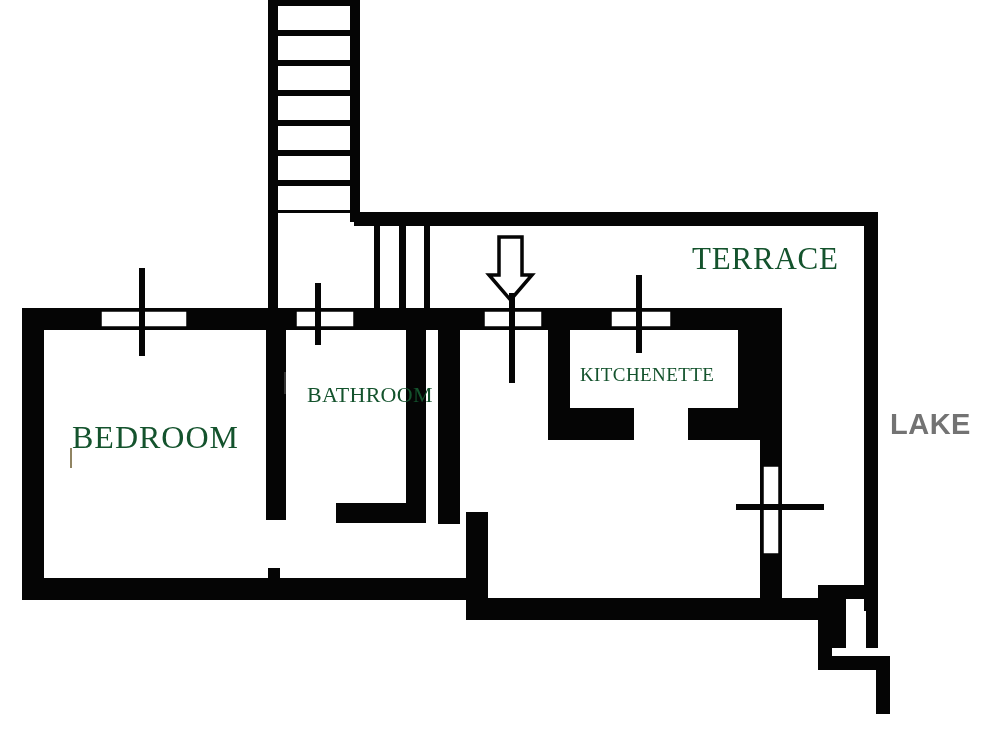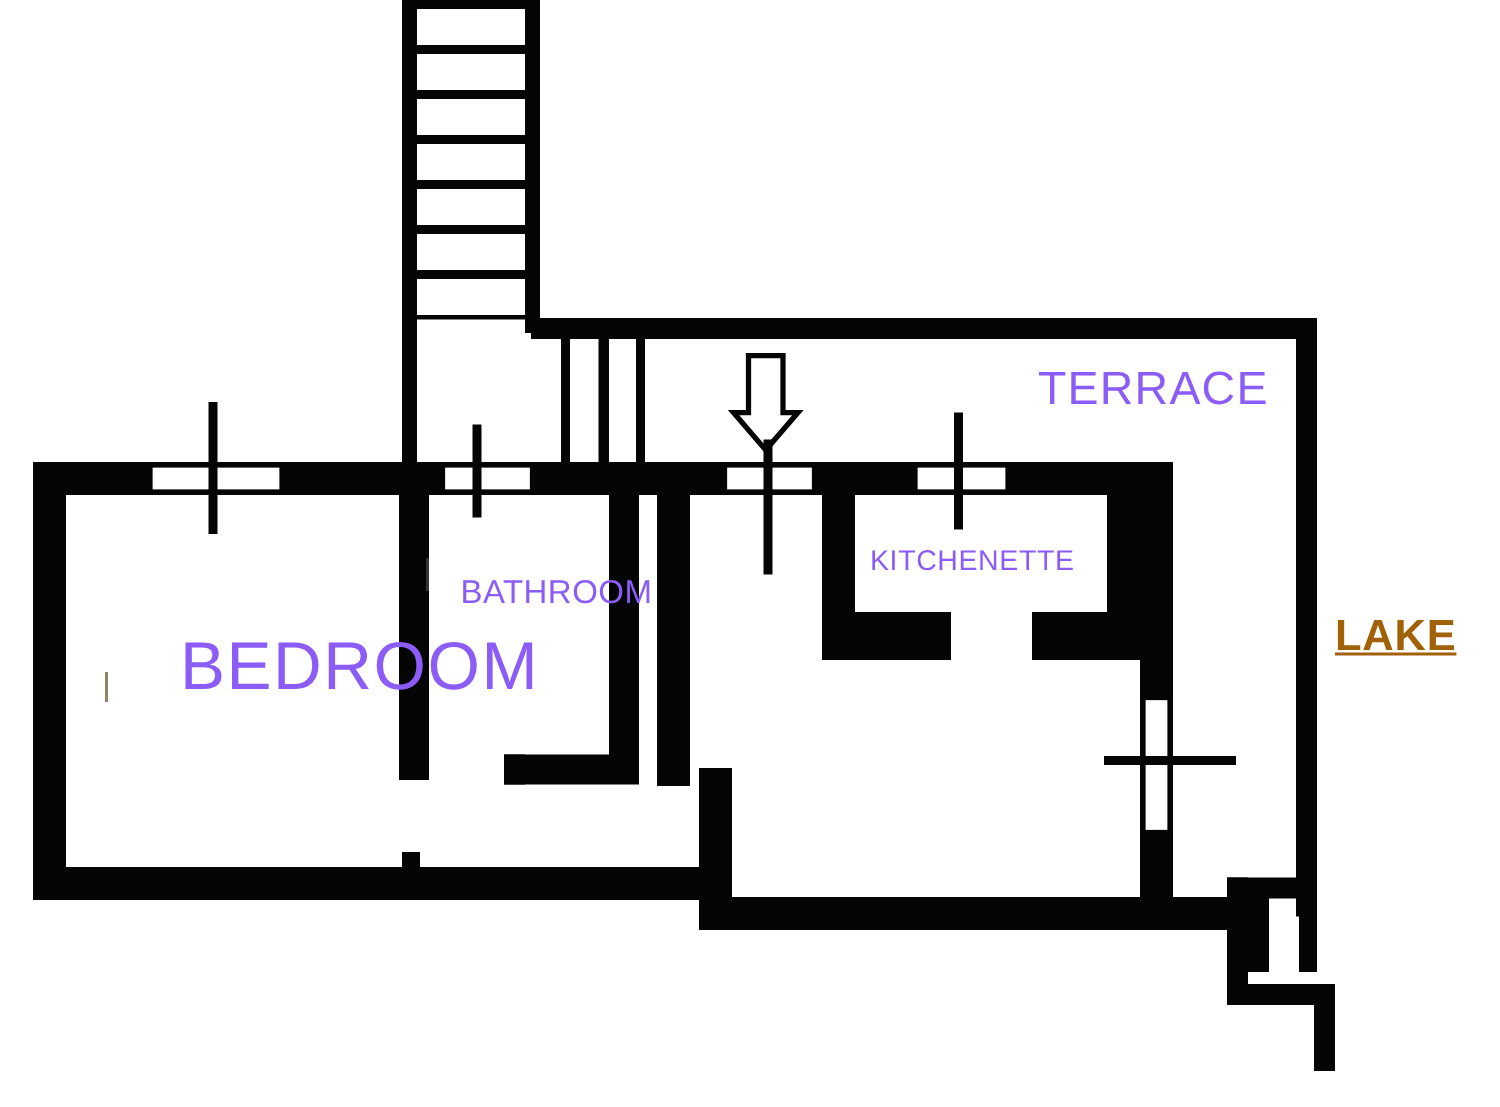--- a/index.html
+++ b/index.html
@@ -23,29 +23,29 @@
   svg.plan-svg {
     position: absolute;
     left: 0;
     top: 0;
     width: 1000px;
     height: 738px;
     display: block;
   }
   .room-label {
     position: absolute;
-    color: #8b5cf6;
-    font-family: Liberation Sans, sans-serif;
+    color: #14532d;
+    font-family: Liberation Serif, serif;
     font-weight: 400;
     letter-spacing: 0.5px;
     white-space: nowrap;
     line-height: 1;
     user-select: none;
   }
-  .lbl-bedroom   { left: 72px;  top: 421px; font-size: 45px; letter-spacing: 1px; margin-left: 48px; }
+  .lbl-bedroom   { left: 72px;  top: 421px; font-size: 32px; letter-spacing: 1px; }
   .lbl-bathroom  { left: 296px; top: 384px; font-size: 22px; letter-spacing: 0.3px; margin-left: 11px; }
   .lbl-kitchen   { left: 580px; top: 365px; font-size: 19px; letter-spacing: 0.4px; }
   .lbl-living    { left: 502px; top: 469px; font-size: 30px; letter-spacing: 0.8px; }
   .lbl-terrace   { left: 692px; top: 243px; font-size: 31px; letter-spacing: 0.8px; }
   .lake-view {
     position: absolute;
     left: 890px;
     top: 405px;
     font-family: "Liberation Sans", sans-serif;
     font-weight: bold;
@@ -190,17 +190,17 @@
 
   <div class="room-label lbl-bedroom">BEDROOM</div>
 
   <div class="room-label lbl-bathroom">BATHROOM</div>
 
   <div class="room-label lbl-kitchen">KITCHENETTE</div>
 
 
   <div class="room-label lbl-terrace">TERRACE</div>
 
-  <div class="lake-view" style="color: #a16207; text-decoration: underline;">
+  <div class="lake-view" style="color: #737373;">
     <span>LAKE</span>
   </div>
 
 </div>
 
 </body></html>

